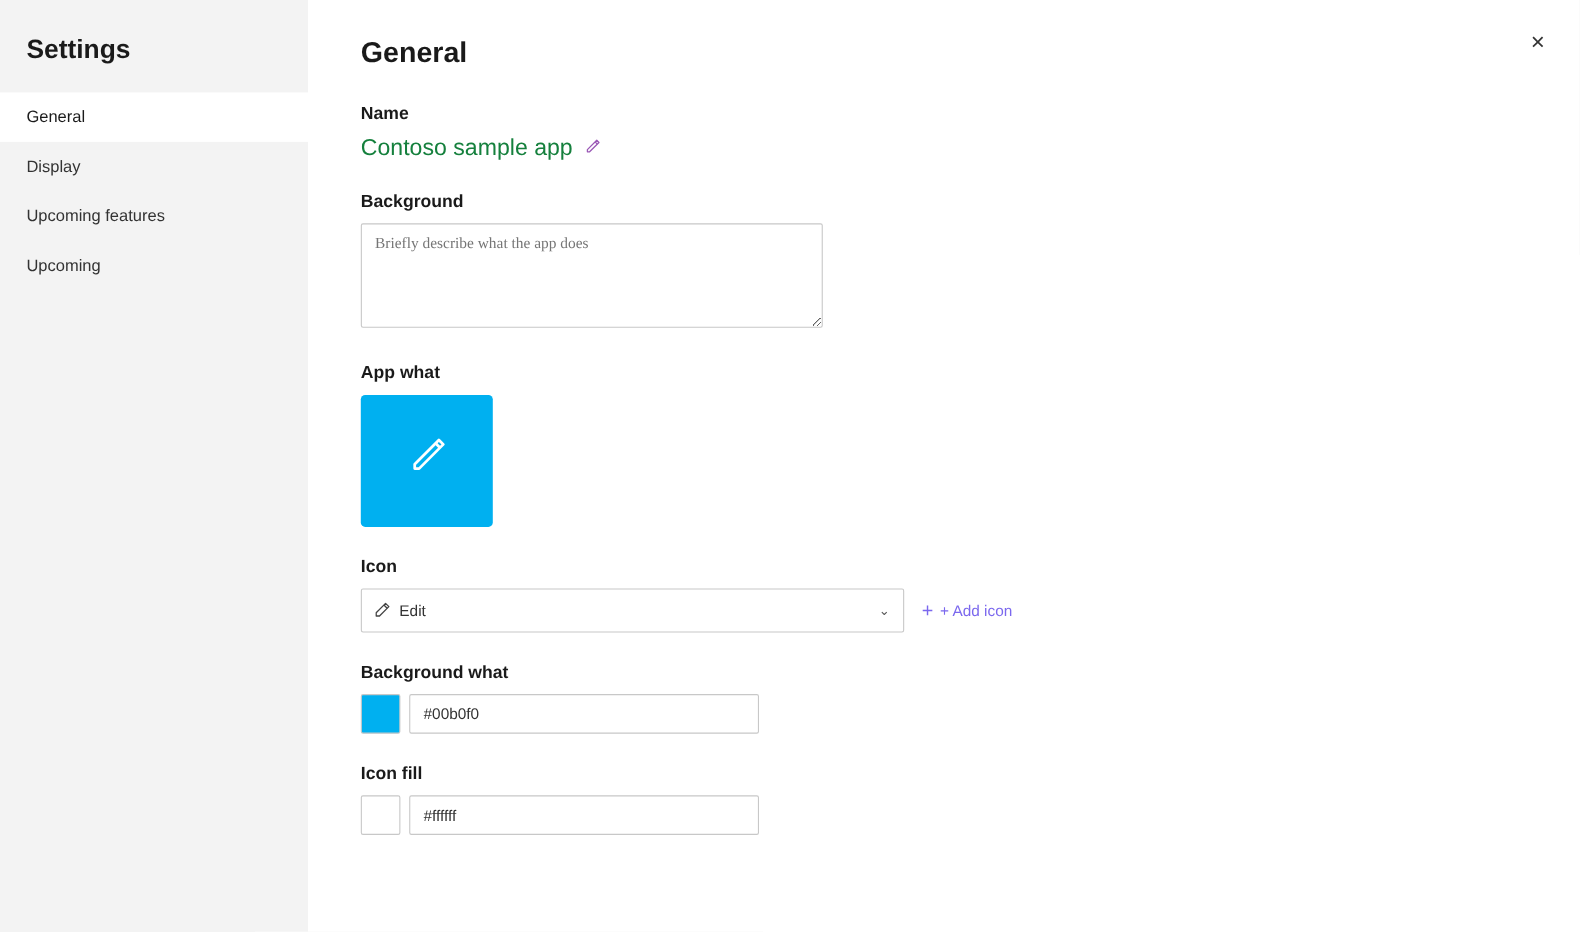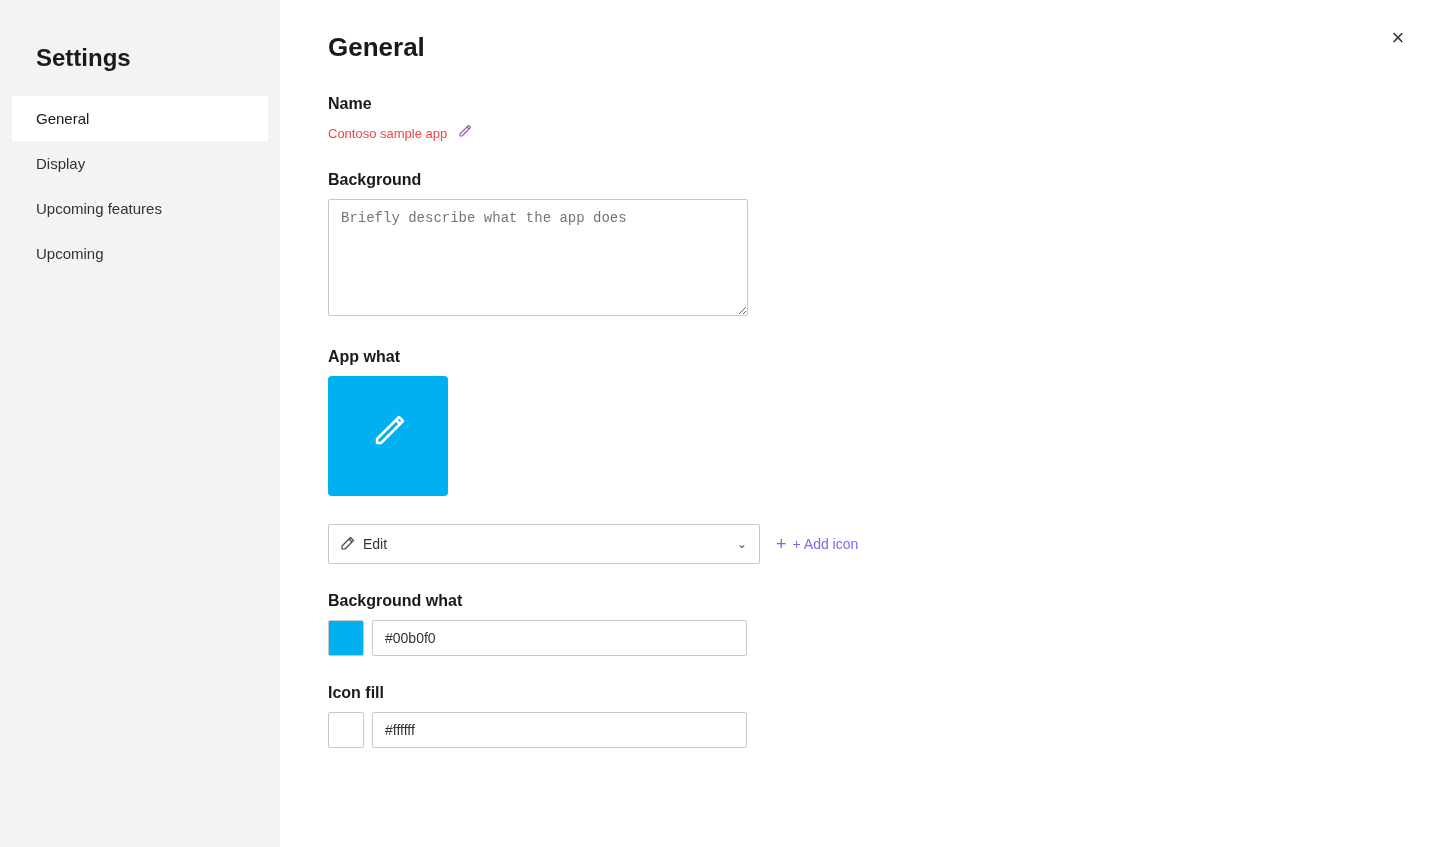--- a/index.html
+++ b/index.html
@@ -15,21 +15,21 @@
       height: 847px;
       width: 1436px;
       overflow: hidden;
     }
 
     
     .sidebar {
       width: 280px;
       min-width: 280px;
       background: #f3f3f3;
-      padding: 12px;
+      padding: 0;
       display: flex;
       flex-direction: column;
     }
 
     .sidebar-title {
       font-size: 24px;
       font-weight: 600;
       color: #1a1a1a;
       padding: 32px 24px 24px 24px;
     }
@@ -103,40 +103,40 @@
     }
 
     
     .name-row {
       display: flex;
       align-items: center;
       gap: 10px;
     }
 
     .name-value {
-      font-size: 13px;
-      color: #ef4444;
+      font-size: 21px;
+      color: #15803d;
     }
 
     .edit-icon-pencil {
       color: #7b68ee;
       font-size: 16px;
       cursor: pointer;
     }
 
     
     .description-textarea {
       width: 420px;
-      height: 117px;
+      height: 95px;
       border: 1px solid #c8c8c8;
       border-radius: 2px;
       padding: 10px 12px;
       font-size: 14px;
       color: #999;
-      font-family: Liberation Mono, monospace;
+      font-family: Liberation Serif, serif;
       resize: both;
       outline: none;
     }
 
     
     .app-icon-preview {
       width: 120px;
       height: 120px;
       background: #00b0f0;
       border-radius: 4px;
@@ -151,21 +151,21 @@
     }
 
     
     .icon-row {
       display: flex;
       align-items: center;
       gap: 16px;
     }
 
     .icon-dropdown {
-      width: 432px;
+      width: 494px;
       height: 40px;
       border: 1px solid #c8c8c8;
       border-radius: 2px;
       display: flex;
       align-items: center;
       justify-content: space-between;
       padding: 0 12px;
       cursor: pointer;
       background: white;
     }
@@ -204,21 +204,21 @@
 
     .color-swatch {
       width: 36px;
       height: 36px;
       border-radius: 2px;
       border: 1px solid #c8c8c8;
       cursor: pointer;
     }
 
     .color-input {
-      width: 375px;
+      width: 318px;
       height: 36px;
       border: 1px solid #c8c8c8;
       border-radius: 2px;
       padding: 0 12px;
       font-size: 14px;
       color: #333;
       font-family: inherit;
       outline: none;
     }
 
@@ -284,20 +284,21 @@
       <span class="app-icon-pencil">
         <svg width="50" height="50" viewBox="0 0 50 50" fill="none" xmlns="http://www.w3.org/2000/svg">
           <path d="M36 10L40 14L18 36H14V32L36 10Z" stroke="white" stroke-width="2.5" fill="none" stroke-linejoin="round"></path>
           <path d="M33 13L37 17" stroke="white" stroke-width="2.5"></path>
         </svg>
       </span>
     </div>
   </div>
 
   <div class="section">
+    <div class="section-label">Icon</div>
     <div class="icon-row">
       <div class="icon-dropdown">
         <div class="icon-dropdown-left">
           <span>
             <svg width="14" height="14" viewBox="0 0 14 14" fill="none" xmlns="http://www.w3.org/2000/svg">
               <path d="M9.5 1.5L12.5 4.5L4 13H1V10L9.5 1.5Z" stroke="#444" stroke-width="1.2" fill="none" stroke-linejoin="round"></path>
               <path d="M8 3L11 6" stroke="#444" stroke-width="1.2"></path>
             </svg>
           </span>
           <span>Edit</span>

